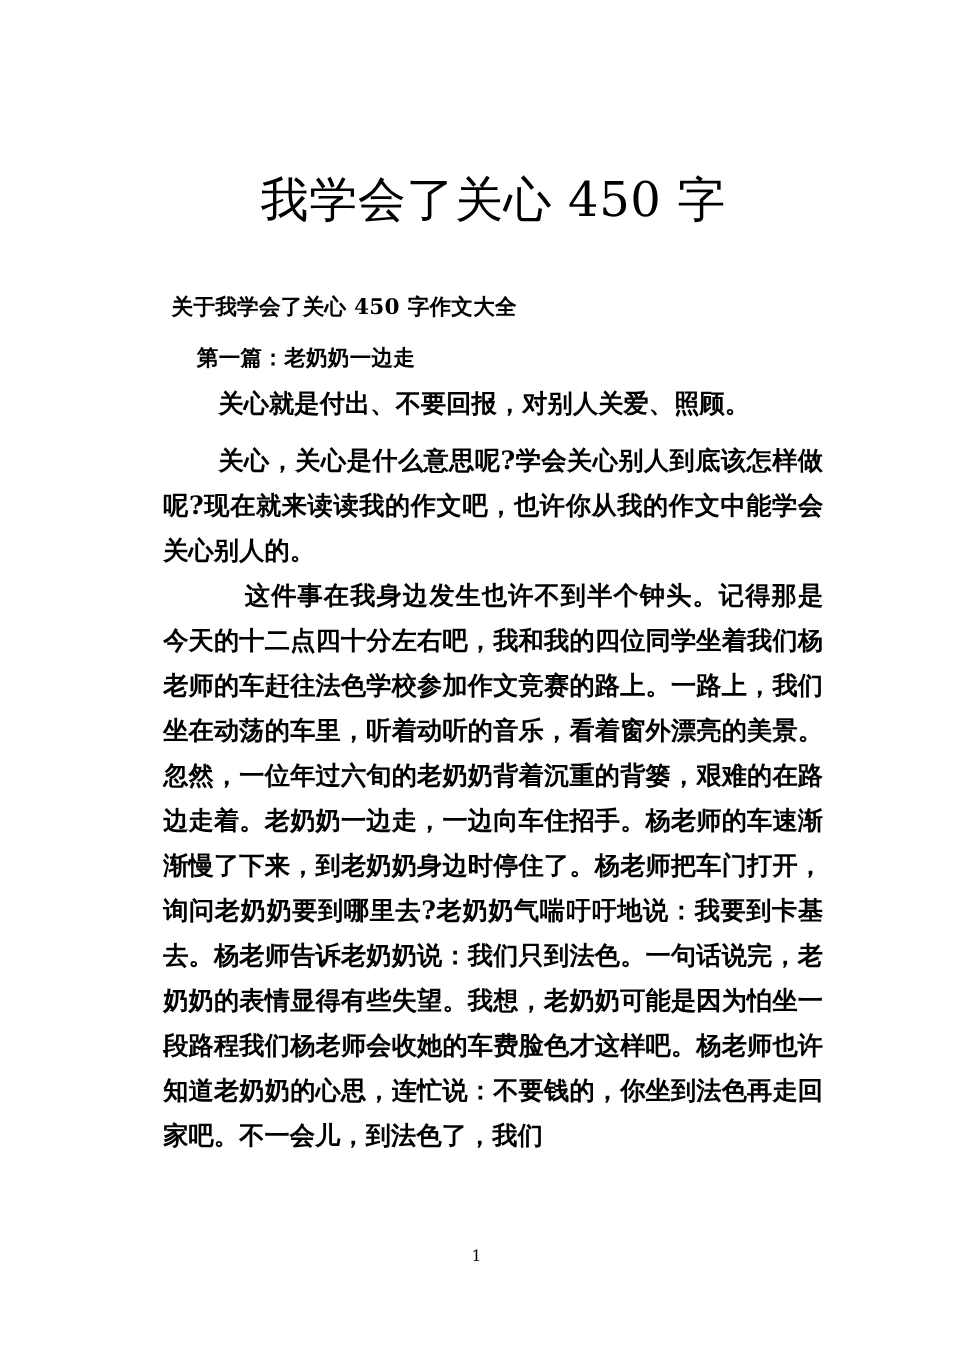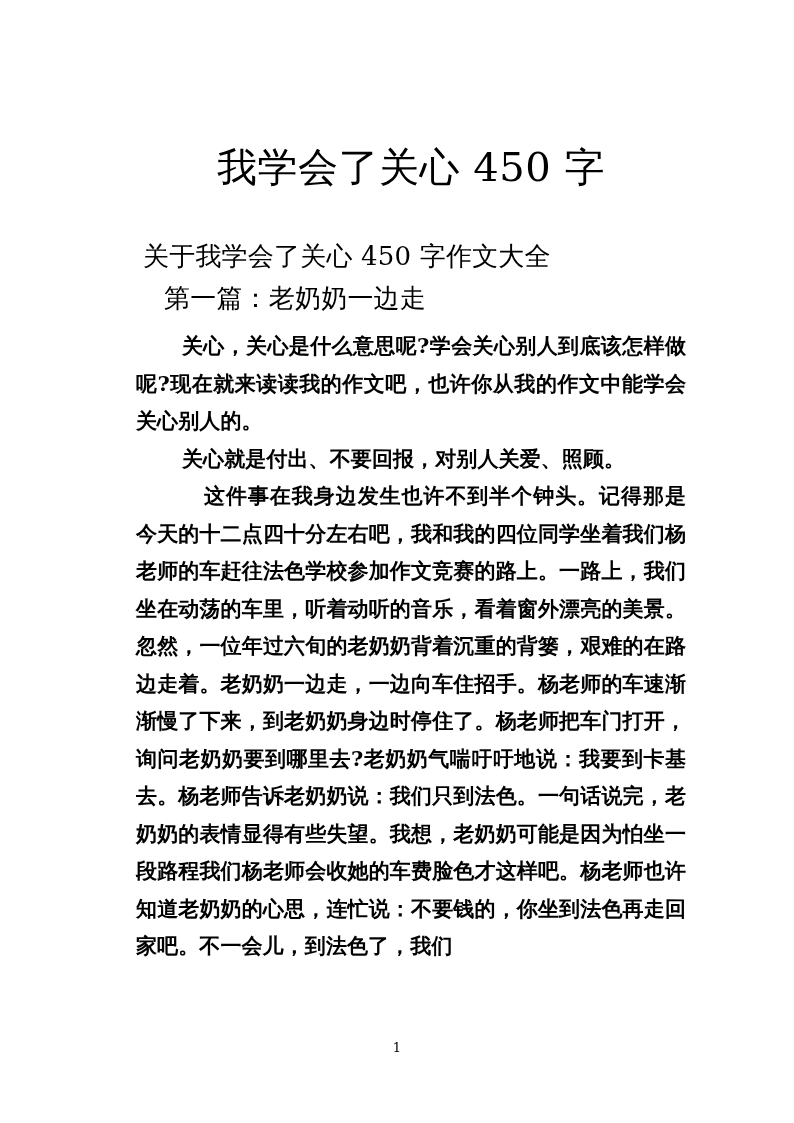--- a/index.html
+++ b/index.html
@@ -29,23 +29,23 @@
     font-size: 40px;
     line-height: 54px;
     font-weight: 400;
     text-align: center;
     margin: 0;
     padding-top: 140px;
     letter-spacing: 0.5px;
     white-space: nowrap;
   }
   .subtitle-line {
-    font-size: 26px;
+    font-size: 18px;
     line-height: 37px;
-    font-weight: normal;
+    font-weight: bold;
     margin: 0;
     letter-spacing: 0.2px;
   }
   .sub-1 { padding-top: 44px; text-indent: 7px; }
   .sub-2 { padding-top: 5px; text-indent: 28px; }
   .body-para {
     font-size: 21px;
     line-height: 37.5px;
     font-weight: bold;
     margin: 0;
@@ -75,23 +75,23 @@
 <div class="page">
 
   <div class="content">
 
     <h1 class="doc-title">我学会了关心 450 字</h1>
 
     <p class="subtitle-line sub-1">关于我学会了关心 450 字作文大全</p>
 
     <p class="subtitle-line sub-2">第一篇：老奶奶一边走</p>
 
+    <p class="body-para para-gap">关心就是付出、不要回报，对别人关爱、照顾。</p>
+
     <p class="body-para para-first">关心，关心是什么意思呢?学会关心别人到底该怎样做呢?现在就来读读我的作文吧，也许你从我的作文中能学会关心别人的。</p>
-
-    <p class="body-para para-gap">关心就是付出、不要回报，对别人关爱、照顾。</p>
 
     <p class="body-para para-gap para-indent-wide">这件事在我身边发生也许不到半个钟头。记得那是今天的十二点四十分左右吧，我和我的四位同学坐着我们杨老师的车赶往法色学校参加作文竞赛的路上。一路上，我们坐在动荡的车里，听着动听的音乐，看着窗外漂亮的美景。忽然，一位年过六旬的老奶奶背着沉重的背篓，艰难的在路边走着。老奶奶一边走，一边向车住招手。杨老师的车速渐渐慢了下来，到老奶奶身边时停住了。杨老师把车门打开，询问老奶奶要到哪里去?老奶奶气喘吁吁地说：我要到卡基去。杨老师告诉老奶奶说：我们只到法色。一句话说完，老奶奶的表情显得有些失望。我想，老奶奶可能是因为怕坐一段路程我们杨老师会收她的车费脸色才这样吧。杨老师也许知道老奶奶的心思，连忙说：不要钱的，你坐到法色再走回家吧。不一会儿，到法色了，我们</p>
 
   </div>
 
   <div class="page-number">1</div>
 
 </div>
 
 </body></html>

